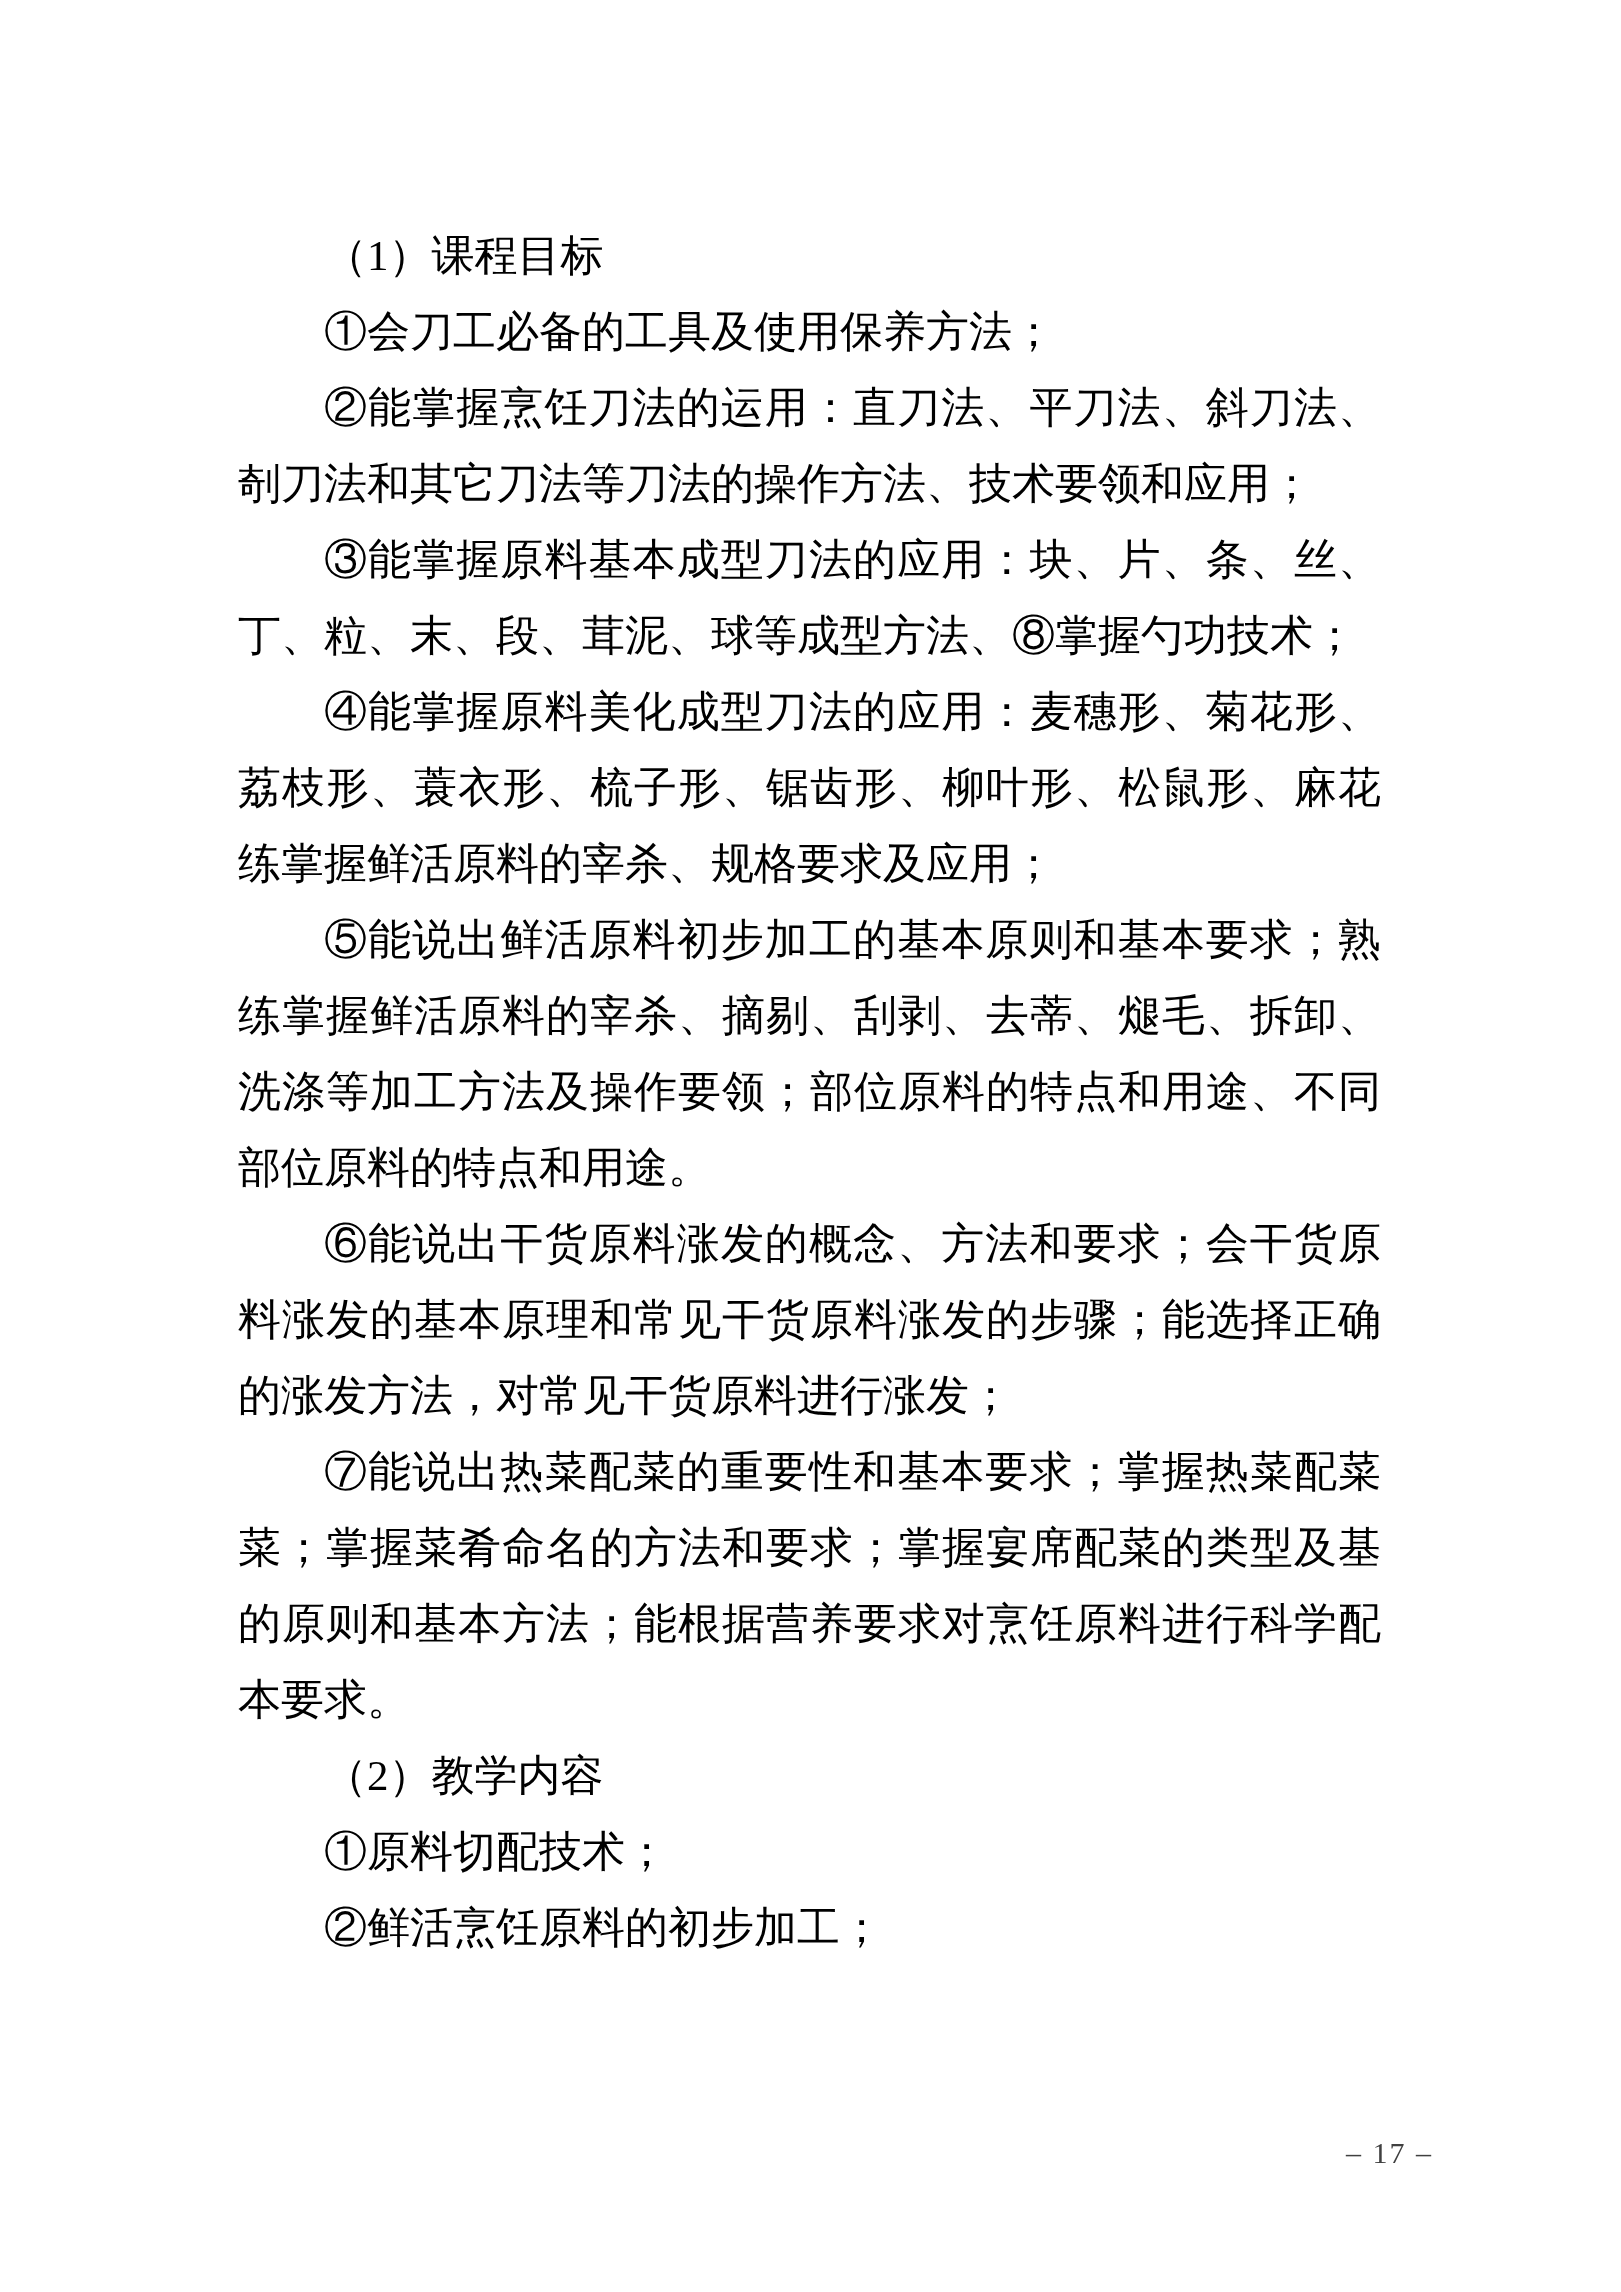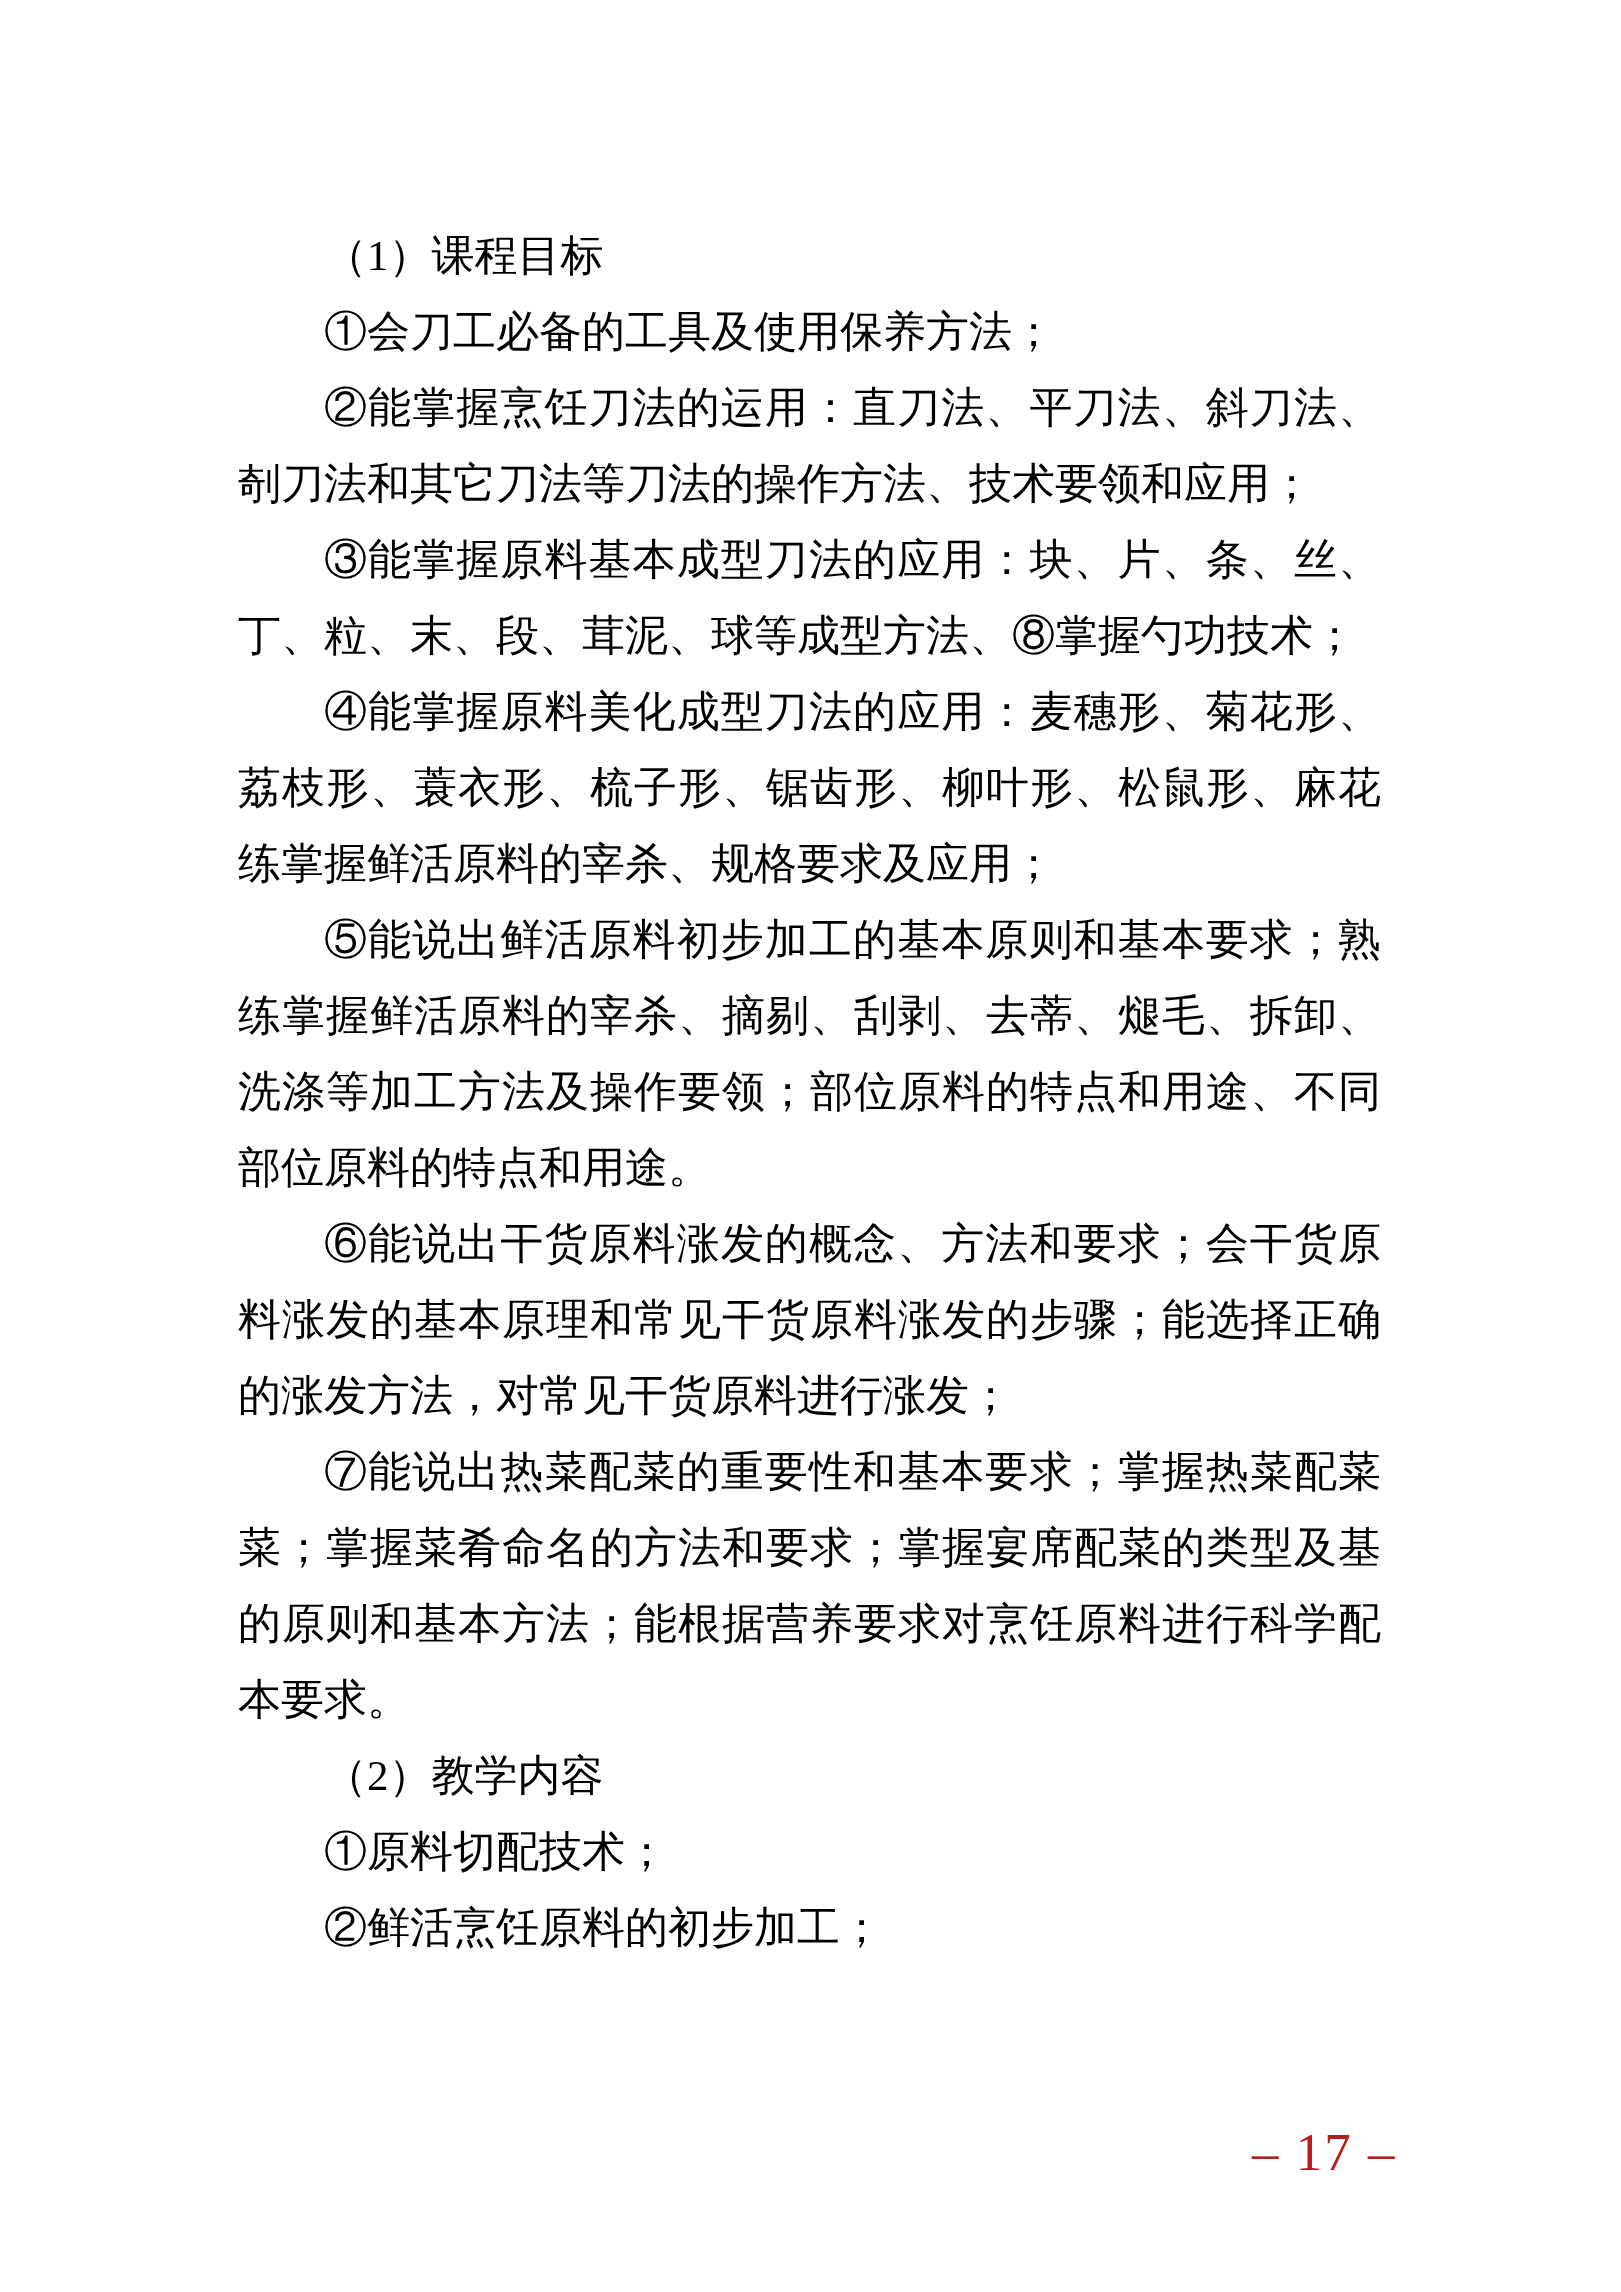--- a/index.html
+++ b/index.html
@@ -35,26 +35,26 @@
     text-indent: 86px; 
   }
   .line.fill {
     white-space: normal;
     text-align: justify;
     text-align-last: justify;
     text-justify: inter-character;
   }
   .footer {
     position: absolute;
-    left: 1252px;
+    left: 1346px;
     top: 2127px;
-    font-size: 53px;
+    font-size: 30px;
     line-height: 51px;
     letter-spacing: 2px;
-    color: #b91c1c;
+    color: #404040;
   }
 </style>
 </head>
 <body>
 
 <div class="page">
   <div class="page-body">
     <div class="line in">（1）课程目标</div>
     <div class="line in">①会刀工必备的工具及使用保养方法；</div>
     <div class="line in fill">②能掌握烹饪刀法的运用：直刀法、平刀法、斜刀法、</div>

